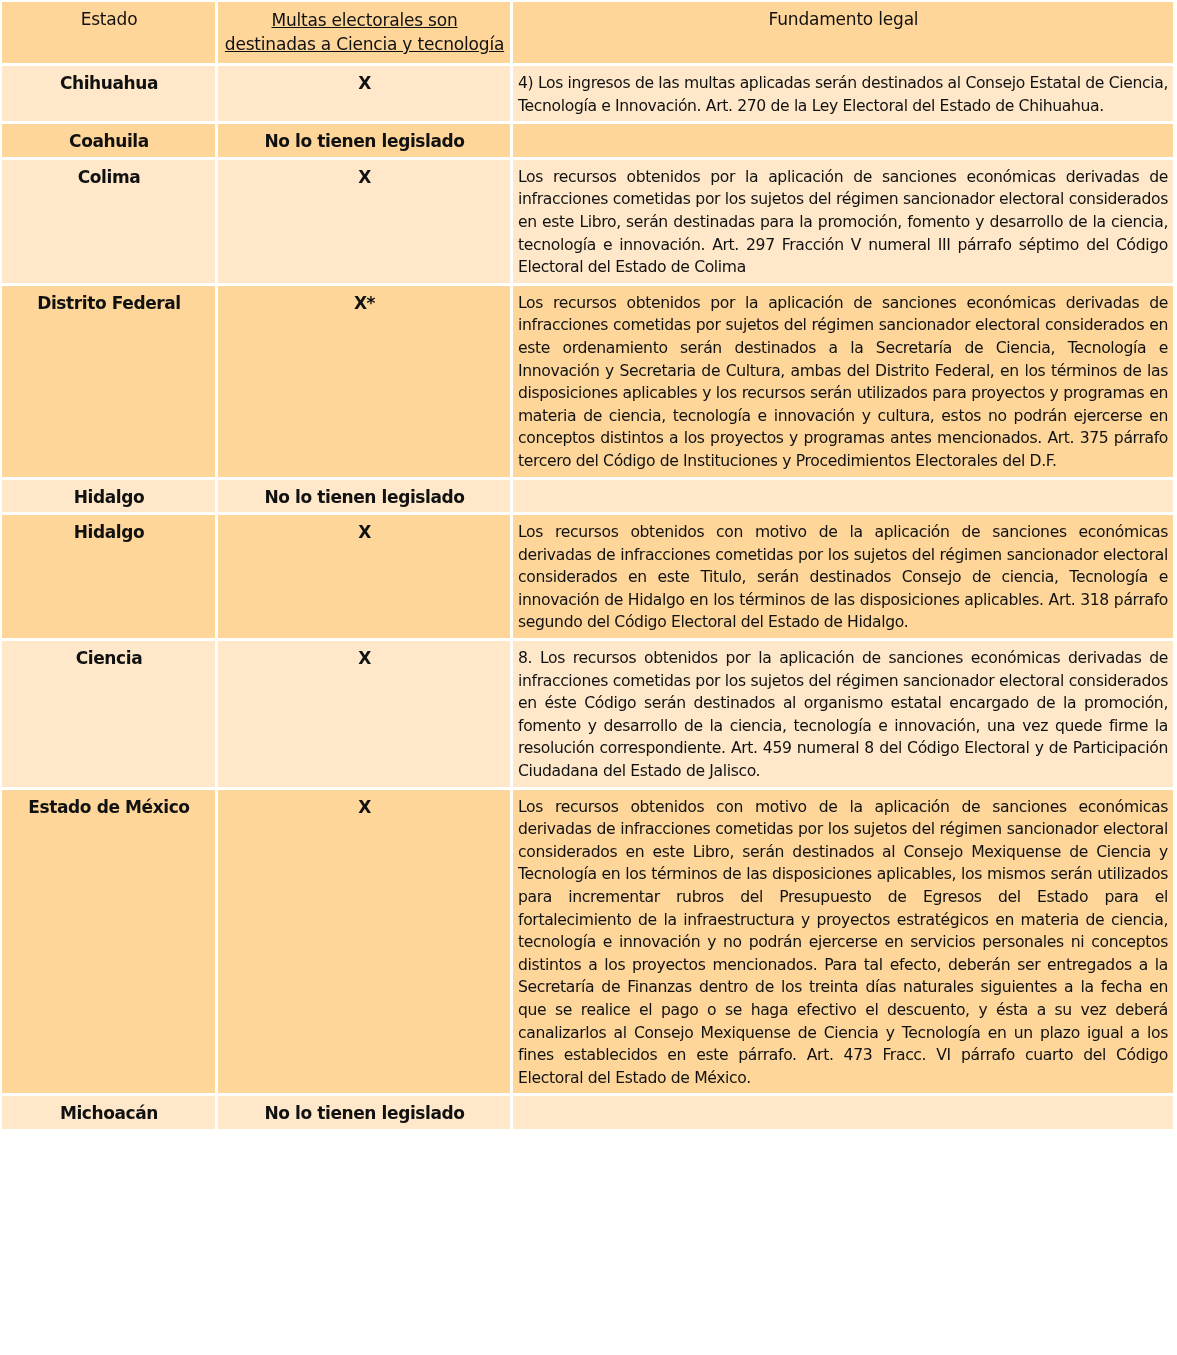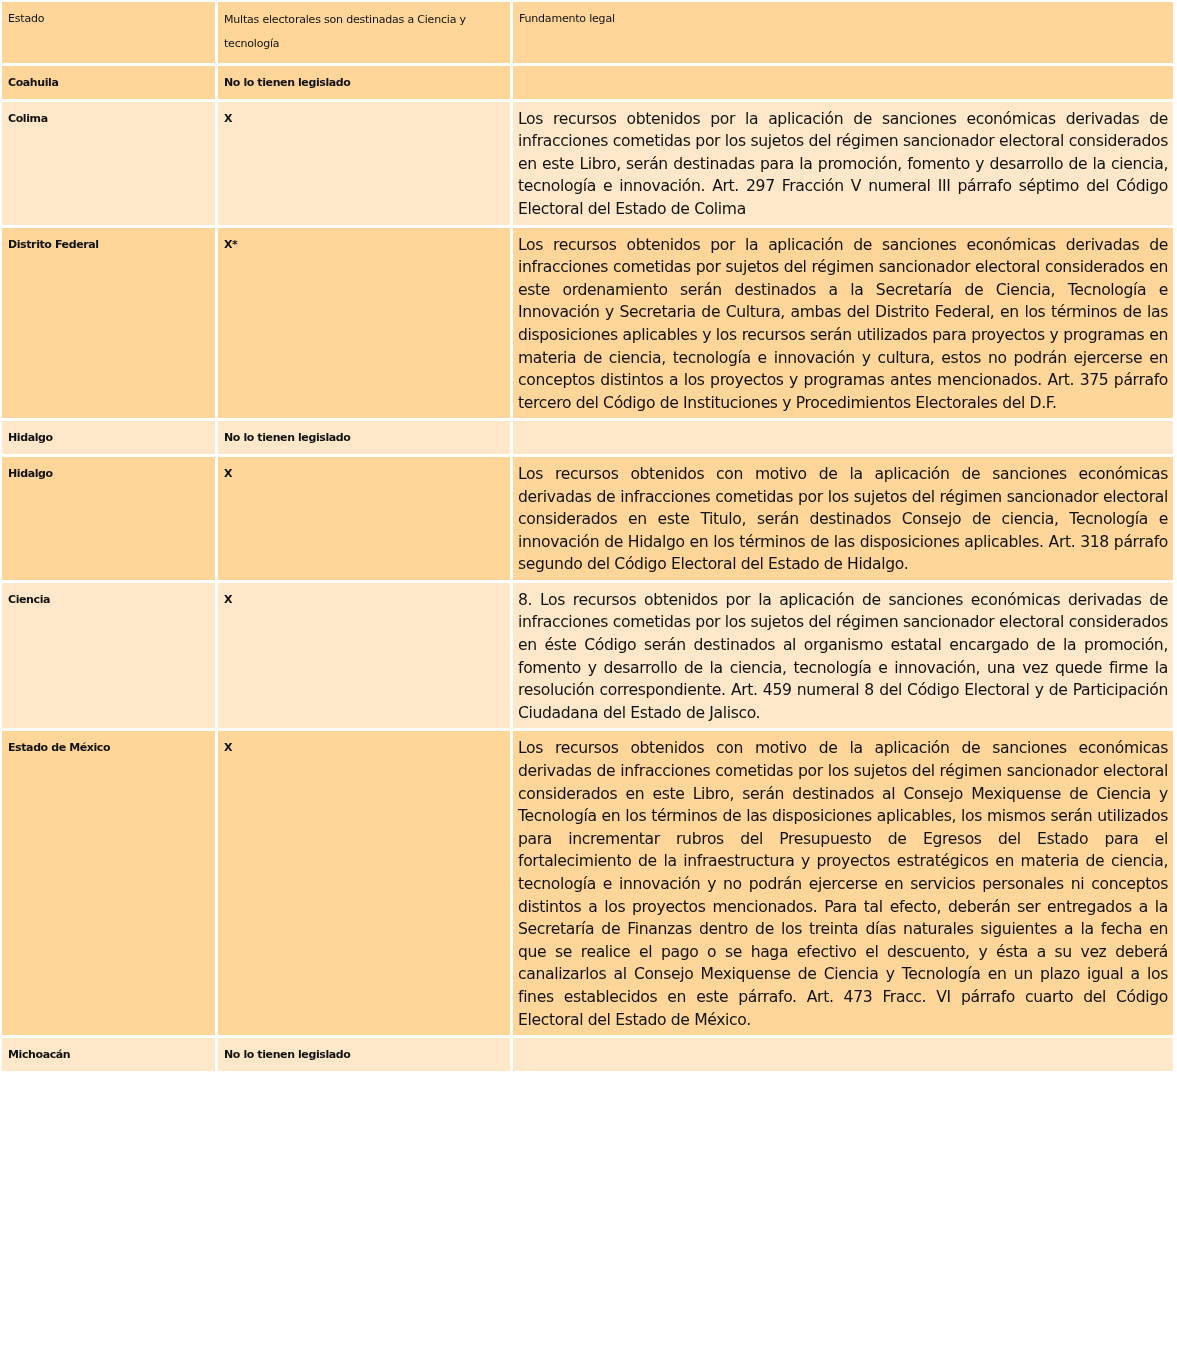--- a/index.html
+++ b/index.html
@@ -23,23 +23,23 @@
       table-layout: fixed;
       position: relative;
       top: -1px;
       left: -1px;
     }
     col.c1 { width: 213px; }
     col.c2 { width: 292px; }
     col.c3 { width: 660px; }
     td, th {
       vertical-align: top;
-      text-align: left;
+      text-align: center;
       padding: 6px 5px 4px 6px;
-      font-size: 11px;
+      font-size: 17px;
       line-height: 22.6px;
     }
     th {
       font-weight: normal;
       background: #FED69A;
       letter-spacing: -0.2px;
     }
     tr.dark td { background: #FED69A; margin-left: 32px; }
     tr.light td { background: #FEE8C9; }
     td.state, td.flag {
@@ -48,40 +48,45 @@
     }
     td.legal {
       font-size: 15.6px;
       line-height: 22.6px;
       text-align: justify;
       padding-left: 5px;
       padding-right: 5px;
       letter-spacing: -0.35px;
       hyphens: manual;
     }
-    th.h2 { line-height: 24px; }
+    th.h2 { line-height: 24px; text-decoration: underline; }
     tr.head th { height: 51px; }
   </style>
 </head>
 <body>
 
 <table>
   <colgroup>
     <col class="c1">
       <col class="c2">
       <col class="c3">
   </colgroup>
   <thead>
     <tr class="head">
       <th>Estado</th>
       <th class="h2">Multas electorales son destinadas a Ciencia y tecnología</th>
       <th>Fundamento legal</th>
     </tr>
   </thead>
   <tbody id="tbody">
+      <tr class="light">
+    <td class="state">Chihuahua</td>
+    <td class="flag">X</td>
+    <td class="legal">4) Los ingresos de las multas aplicadas serán destinados al Consejo Estatal de Ciencia, Tecnología e Innovación. Art. 270 de la Ley Electoral del Estado de Chihuahua.</td>
+  </tr>
       <tr class="dark">
     <td class="state">Coahuila</td>
     <td class="flag">No lo tienen legislado</td>
     <td class="legal"></td>
   </tr>
       <tr class="light">
     <td class="state">Colima</td>
     <td class="flag">X</td>
     <td class="legal">Los recursos obtenidos por la aplicación de sanciones económicas derivadas de infracciones cometidas por los sujetos del régimen sancionador electoral considerados en este Libro, serán destinadas para la promoción, fomento y desarrollo de la ciencia, tecnología e innovación. Art. 297 Fracción V numeral III párrafo  séptimo del Código Electoral del Estado de Colima</td>
   </tr>

